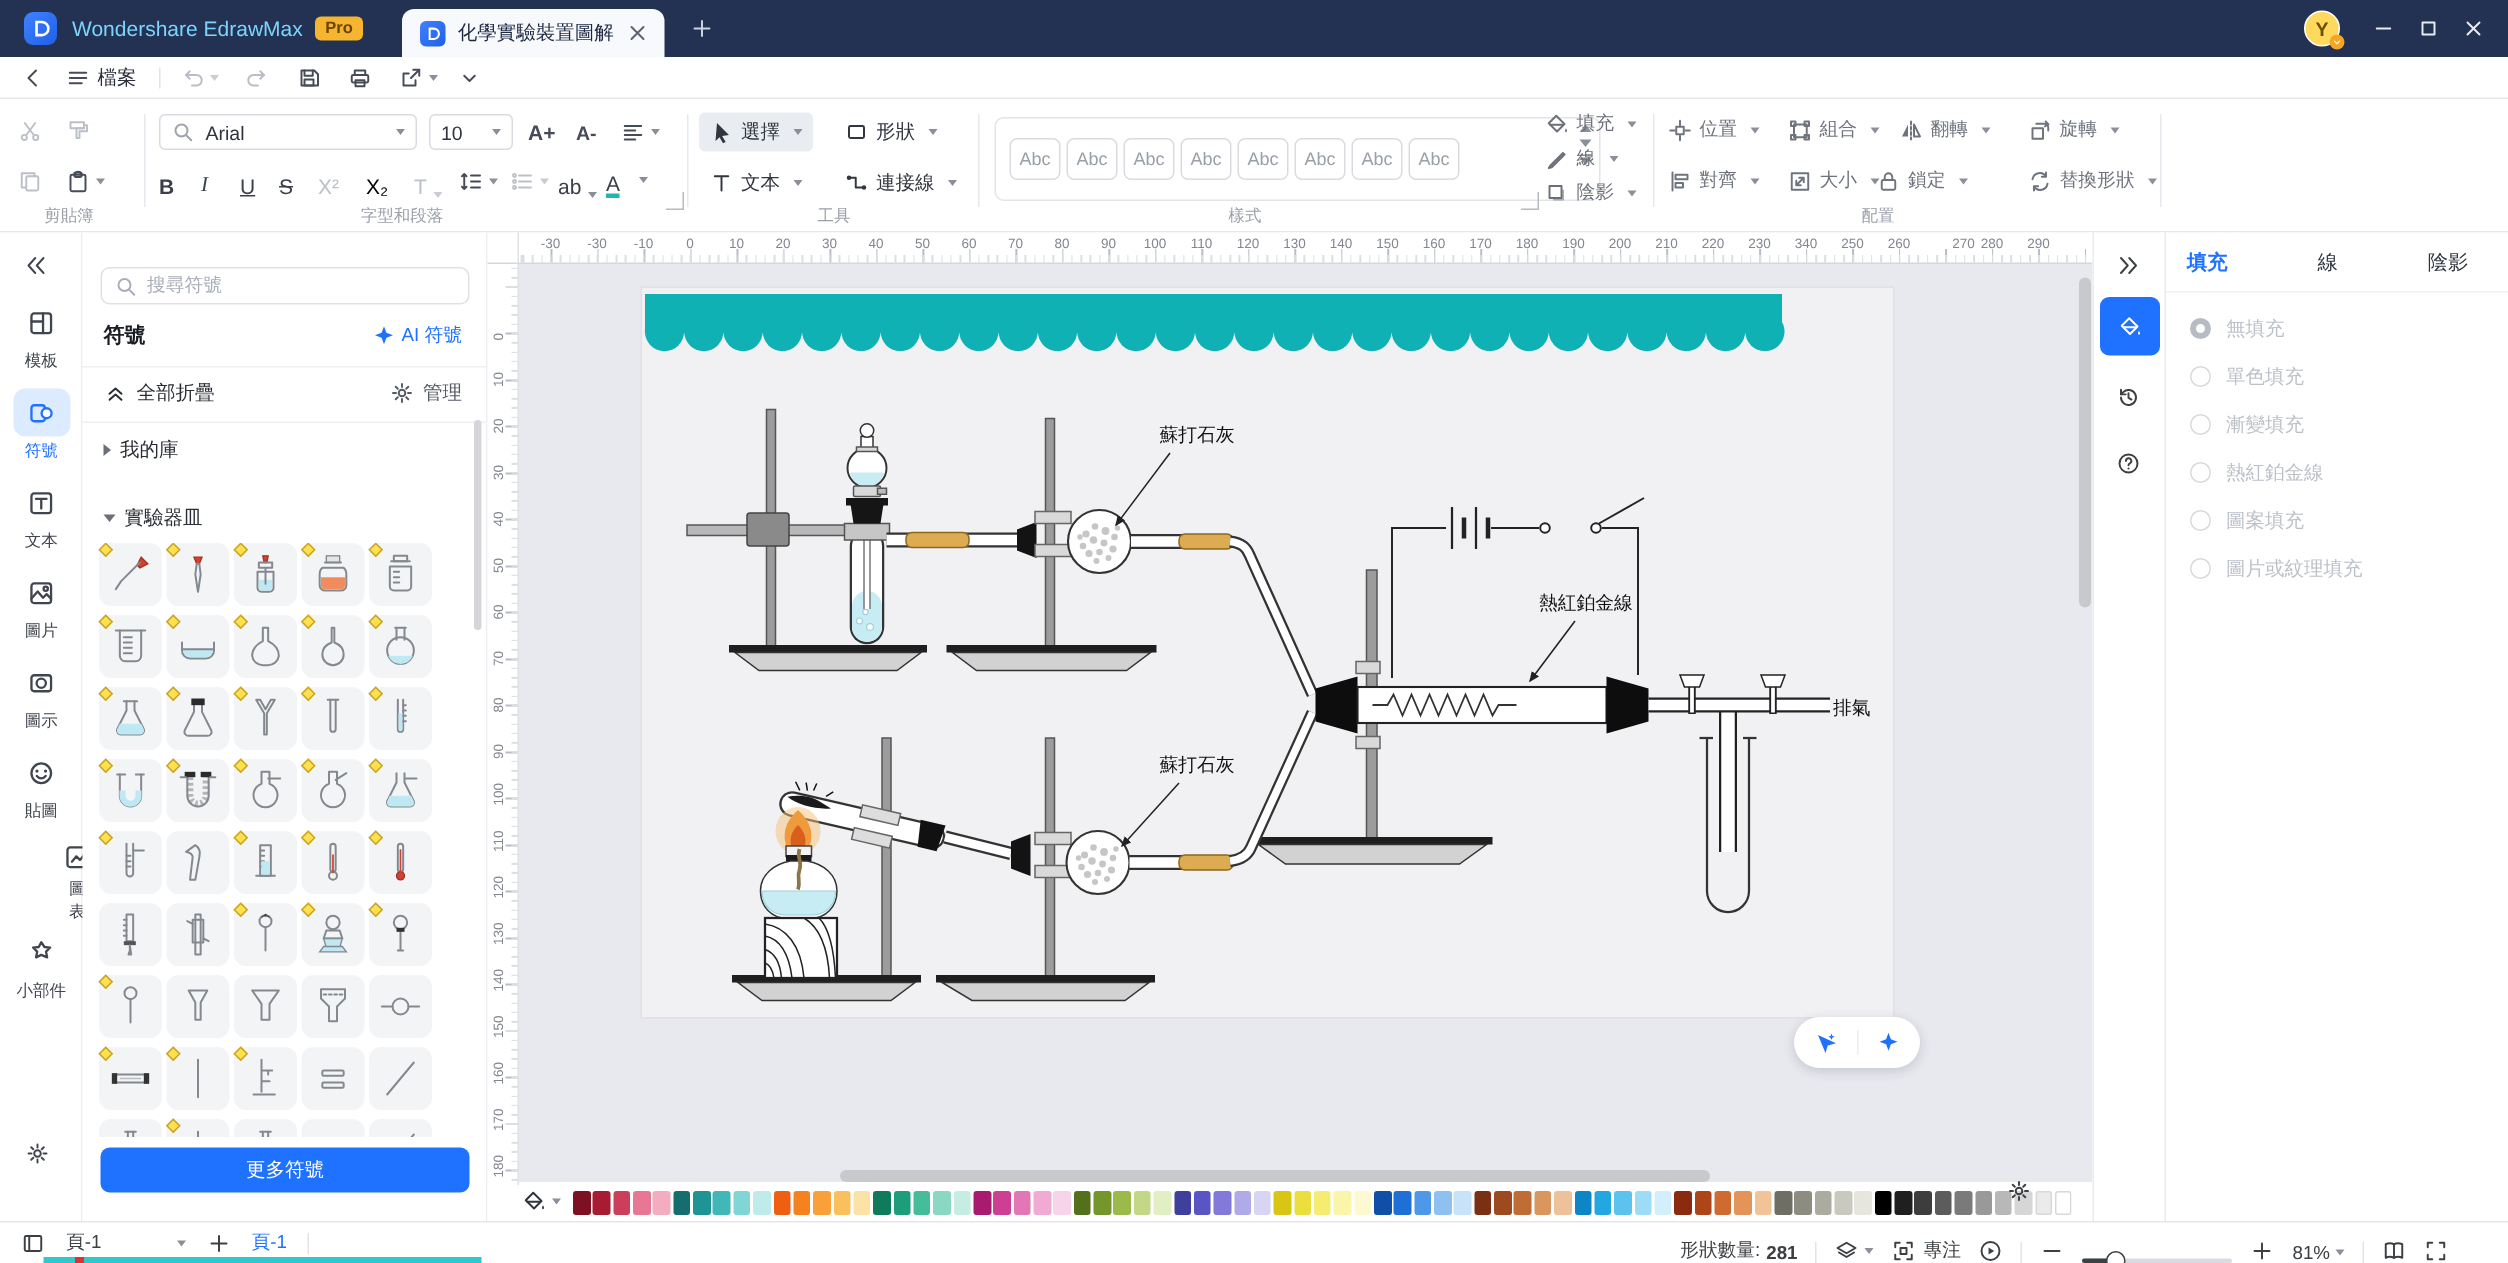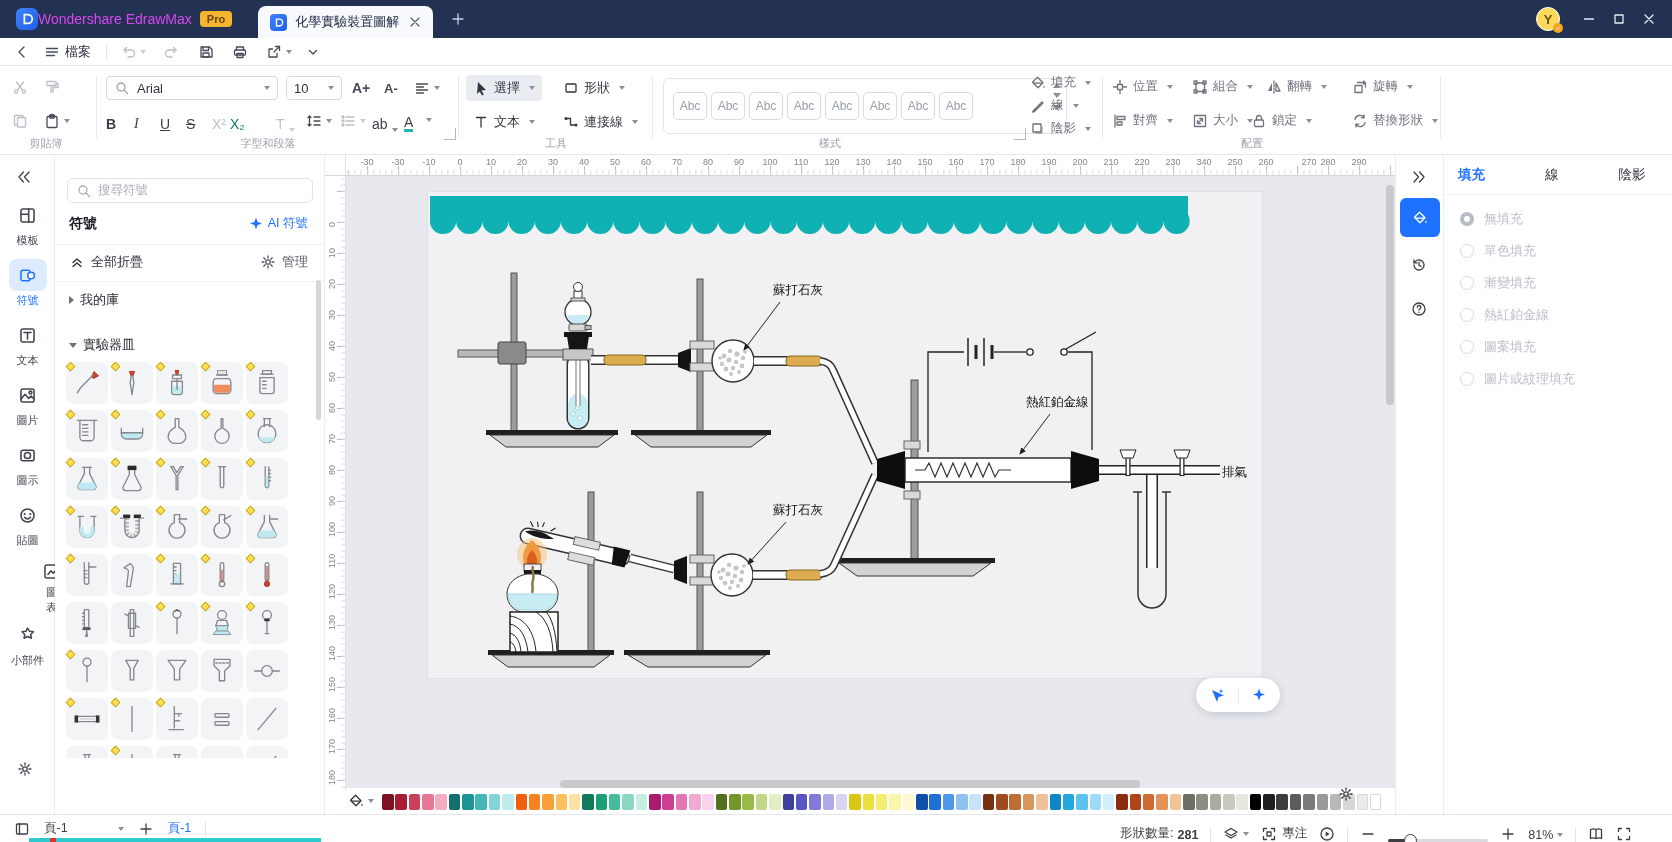--- a/index.html
+++ b/index.html
@@ -5,21 +5,21 @@
   *{box-sizing:border-box;margin:0;padding:0}
   html,body{width:1672px;height:842px}
   body{font-family:"Liberation Sans","DejaVu Sans",sans-serif;overflow:hidden;background:#fff;position:relative;font-size:13px;color:#3a3f4a}
   .abs{position:absolute}
   .ic{width:16px;height:16px;stroke:currentColor;fill:none;stroke-width:1.3;stroke-linecap:round;stroke-linejoin:round;display:block}
   i[data-icon]{display:inline-flex;align-items:center;justify-content:center;font-style:normal}
   .cr{width:0;height:0;border-left:3.5px solid transparent;border-right:3.5px solid transparent;border-top:4px solid #8a8f99;display:inline-block;margin-left:4px}
   
   .titlebar{left:0;top:0;width:1672px;height:38px;background:#233252;display:flex;align-items:center}
   .logo{width:22px;height:22px;border-radius:6px;background:linear-gradient(135deg,#3f82ff,#1f5fe8);margin-left:16px;display:flex;align-items:center;justify-content:center}
-  .apptitle{color:#d946ef;font-size:14px;}
+  .apptitle{color:#7dd3fc;font-size:14px;margin-left:10px}
   .probadge{background:#f6b52e;color:#6b4500;font-size:11px;font-weight:bold;border-radius:4px;padding:2px 7px;margin-left:8px}
   .doctab{margin-left:26px;height:32px;margin-top:6px;background:#f7f9fc;border-radius:8px 8px 0 0;display:flex;align-items:center;padding:0 10px;min-width:160px}
   .doctab .logo{width:17px;height:17px;margin-left:2px;border-radius:4px}
   .doctab span{color:#1c2740;font-size:13px;margin:0 8px}
   .tabclose{color:#5a6270;width:16px;height:16px;display:flex;align-items:center;justify-content:center}
   .newtab{color:#cdd4e2;margin-left:14px;width:22px;height:22px;display:flex;align-items:center;justify-content:center}
   .avatar{width:24px;height:24px;border-radius:50%;background:#ffd95e;border:1.5px solid #fff;color:#6b5200;font-weight:bold;font-size:13px;display:flex;align-items:center;justify-content:center;position:relative}
   .avatar .vb{position:absolute;right:-4px;bottom:-3px;width:10px;height:10px;border-radius:50%;background:#f6a623;display:flex;align-items:center;justify-content:center}
   .winbtn{width:30px;height:30px;display:flex;align-items:center;justify-content:center;color:#e8ecf4}
   
@@ -404,21 +404,21 @@
         </svg>
       </i>
       <span class="cr"></span>
     </div>
 
   <div class="fmt" style="left:106px;top:42px;font-weight:bold">B</div>
   <div class="fmt" style="left:134px;top:42px;font-style:italic;font-family:'Liberation Serif',serif">I</div>
   <div class="fmt" style="left:160px;top:42px;text-decoration:underline">U</div>
   <div class="fmt" style="left:186px;top:42px;text-decoration:line-through">S</div>
   <div class="fmt" style="left:212px;top:42px;color:#bcc0c8">X²</div>
-  <div class="fmt" style="left:230px;top:42px;color:#0f766e">X₂</div>
+  <div class="fmt" style="left:244px;top:42px;color:#000000">X₂</div>
   <div class="fmt" style="left:276px;top:42px;color:#bcc0c8">
       <span>T</span>
       <span class="cr" style="border-top-color:#c8ccd3"></span>
     </div>
   <div class="rbtn" style="left:306px;top:44px">
       <i data-icon="spacing">
         <svg class="ic" viewBox="0 0 16 16">
           <path d="M3.5 3v10M2 4.5 3.5 3 5 4.5M2 11.5 3.5 13 5 11.5"></path>
           <path d="M8 4h6M8 8h6M8 12h6"></path>
         </svg>
@@ -1089,20 +1089,21 @@
           <rect x="10" y="21" width="16" height="4" rx="1" stroke="#84888f" stroke-width="1.5" fill="none" stroke-linecap="round" stroke-linejoin="round"></rect>
         </svg>
       </div>
       <div class="scell" style="left: 191px; top: 384px;">
         <svg viewBox="0 0 36 36" width="32" height="32">
           <path d="M8 30L28 6" stroke="#84888f" stroke-width="1.5" fill="none" stroke-linecap="round" stroke-linejoin="round"></path>
         </svg>
       </div>
     </div>
   <div class="sscroll"></div>
+  <div class="morebtn">更多符號</div>
 </div>
 
 <div class="abs corner"></div>
 <div class="abs hruler" id="hruler">
     <span style="left: 21px;">-30</span>
     <span style="left: 52px;">-30</span>
     <span style="left: 83px;">-10</span>
     <span style="left: 114px;">0</span>
     <span style="left: 145px;">10</span>
     <span style="left: 176px;">20</span>

